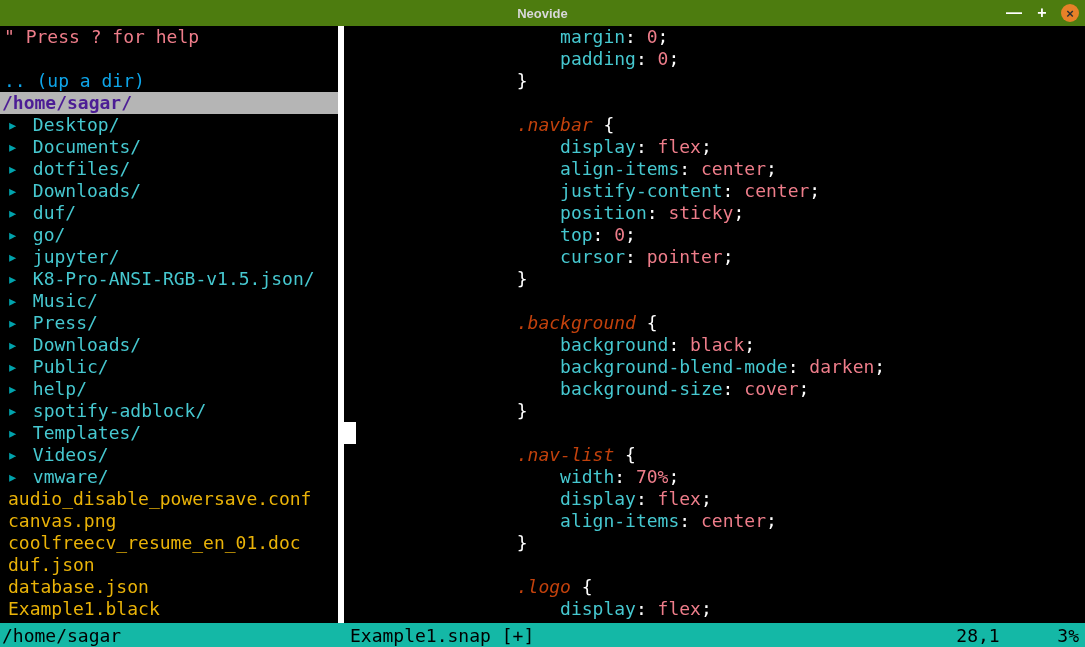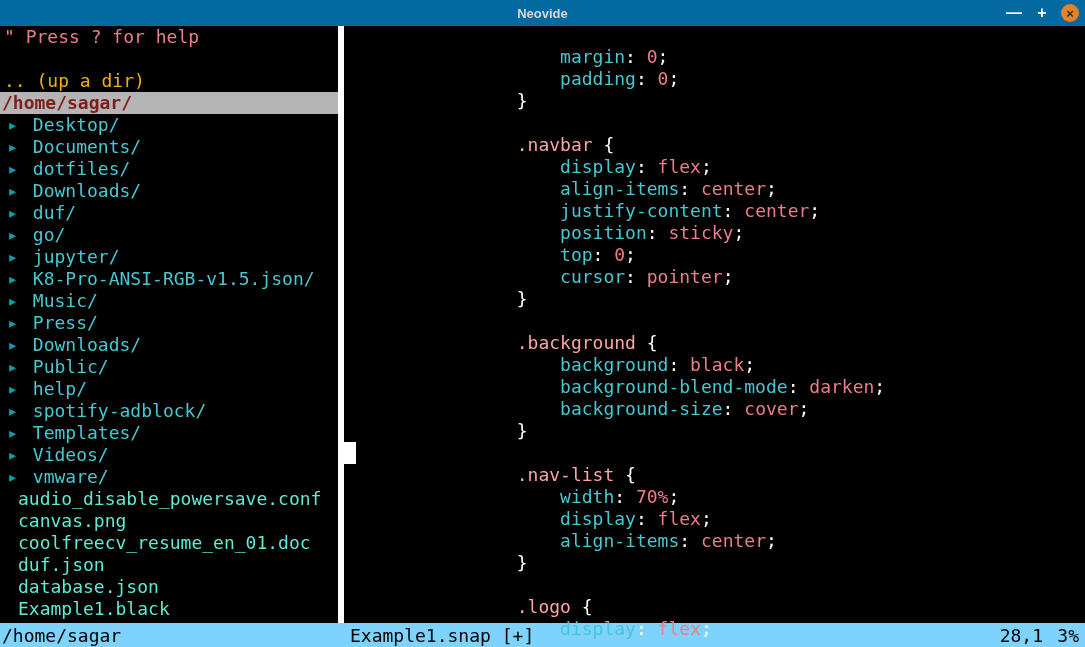--- a/index.html
+++ b/index.html
@@ -1,60 +1,60 @@
 <!DOCTYPE html>
 <html><head>
 <meta charset="utf-8">
 <style>
   * { margin: 0; padding: 0; box-sizing: border-box; }
   html, body { width: 1085px; height: 647px; overflow: hidden; background: #000; font-family: "DejaVu Sans Mono", "Liberation Mono", monospace; }
   .titlebar {
-    height: 26px; background: #0369a1; display: flex; align-items: center;
+    height: 26px; background: #4d7c0f; display: flex; align-items: center;
     position: relative; color: #d8d8d8;
   }
   .titlebar .title { position: absolute; left: 50%; transform: translateX(-50%); font-weight: bold; font-size: 13px; font-family: sans-serif; }
   .win-controls { position: absolute; right: 6px; display: flex; gap: 10px; align-items: center; }
   .win-btn { width: 18px; height: 18px; display: flex; align-items: center; justify-content: center; font-weight: bold; font-family: sans-serif; }
   .close-btn { background: #e78128; border-radius: 50%; color: #2b2f33; font-size: 13px; }
   .min-btn, .max-btn { color: #fff; font-size: 16px; }
 
   .app {
     display: flex; height: 597px; background: #000; font-size: 18px; line-height: 22px;
   }
   .sidebar {
     width: 344px; border-right: 6px solid #fff; position: relative;
   }
   .help-line { color: #ee7d8a; padding-left: 4px; }
-  .up-dir { color: #eab308; padding-left: 4px; }
-  .cwd-line { background: #b5b5b5; color: #7f1d1d; font-weight: bold; padding-left: 2px; }
+  .up-dir { color: #0ea5e9; padding-left: 4px; }
+  .cwd-line { background: #b5b5b5; color: #4c1d95; font-weight: bold; padding-left: 2px; }
   .tree { color: #46c8d0; }
   .tree-row { display: flex; align-items: baseline; padding-left: 0; white-space: pre; }
   .tree-arrow { color: #00a3ad; width: 22px; text-align: right; padding-right: 4px; }
   .tree-name { }
-  .tree-file { color: #5eead4; padding-left: 18px; }
+  .tree-file { color: #eab308; padding-left: 8px; }
   .blank { height: 22px; }
 
-  .editor { flex: 1; position: relative; margin-top: 20px; }
+  .editor { flex: 1; position: relative; }
   .gutter-mark { position: absolute; left: 0; top: 396px; width: 12px; height: 22px; background: #fff; }
   .code {
     padding-left: 86px; white-space: pre; color: #fff;
   }
-  .sel { color: #fca5a5; }
+  .sel { color: #c2410c; font-style: italic; }
   .prop { color: #46c8d0; }
   .val  { color: #ee7d8a; }
   .brace{ color: #fff; }
   .punct{ color: #fff; }
 
   .statusbar {
-    height: 24px; background: #7dd3fc; color: #000; display: flex; align-items: center;
+    height: 24px; background: #14b8a6; color: #000; display: flex; align-items: center;
     font-size: 18px; padding: 0 2px; font-family: "DejaVu Sans Mono", monospace;
   }
   .status-left { width: 348px; }
   .status-file { flex: 1; }
-  .status-pos  { width: 130px; text-align: right; }
+  .status-pos  { width: 130px; text-align: center; }
   .status-pct  { width: 40px; text-align: right; padding-right: 4px; }
 </style>
 </head>
 <body>
 
 <div class="titlebar">
   <span class="title">Neovide</span>
   <div class="win-controls">
     <span class="win-btn min-btn">—</span>
     <span class="win-btn max-btn">+</span>

